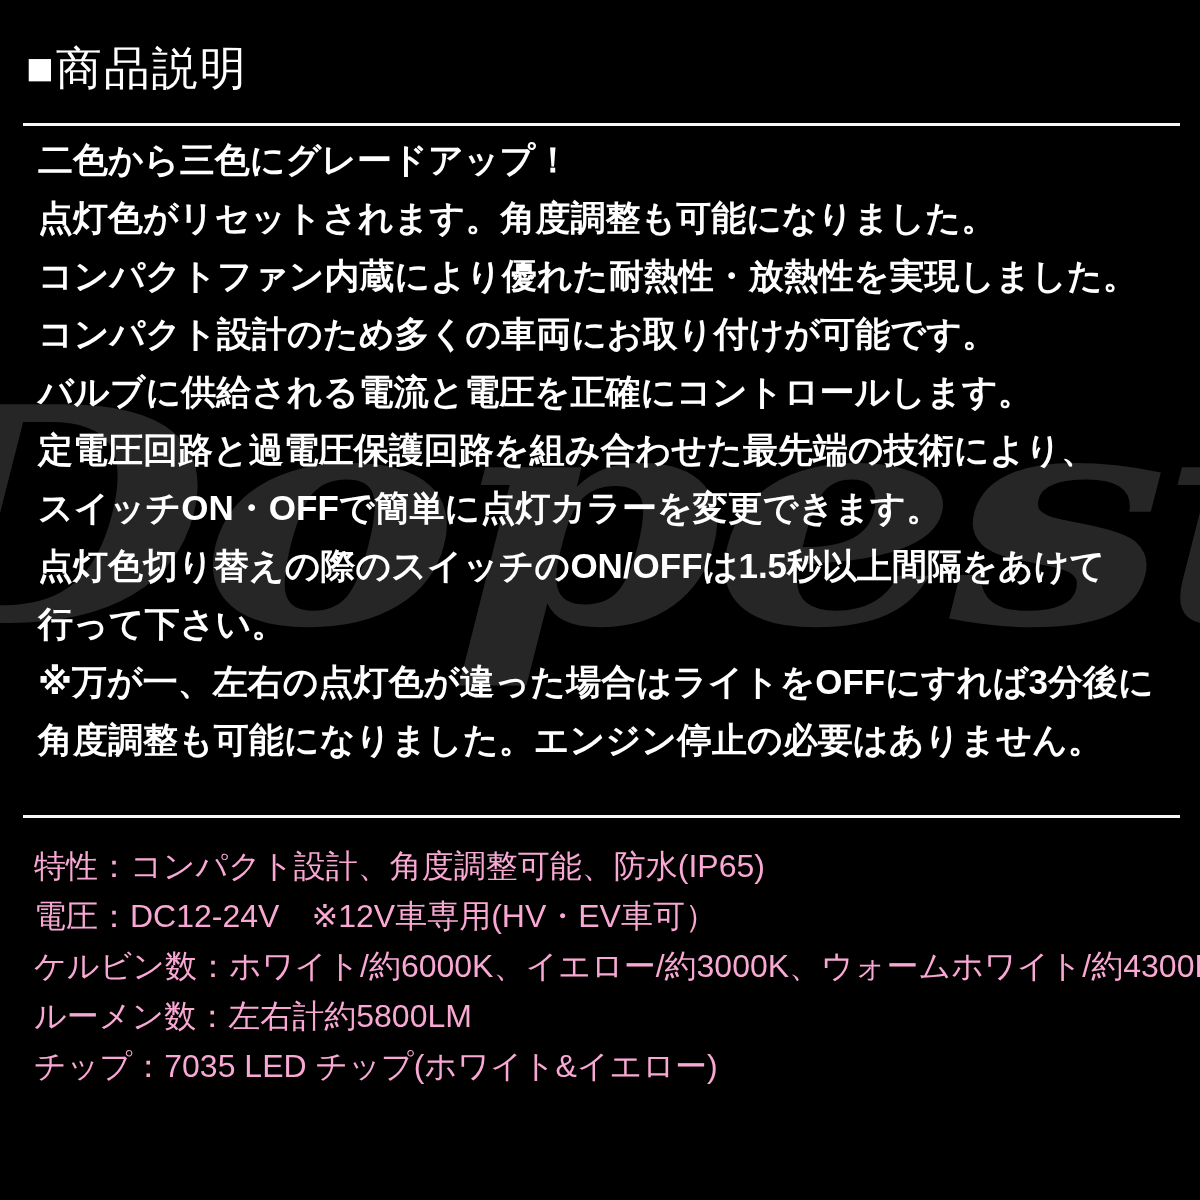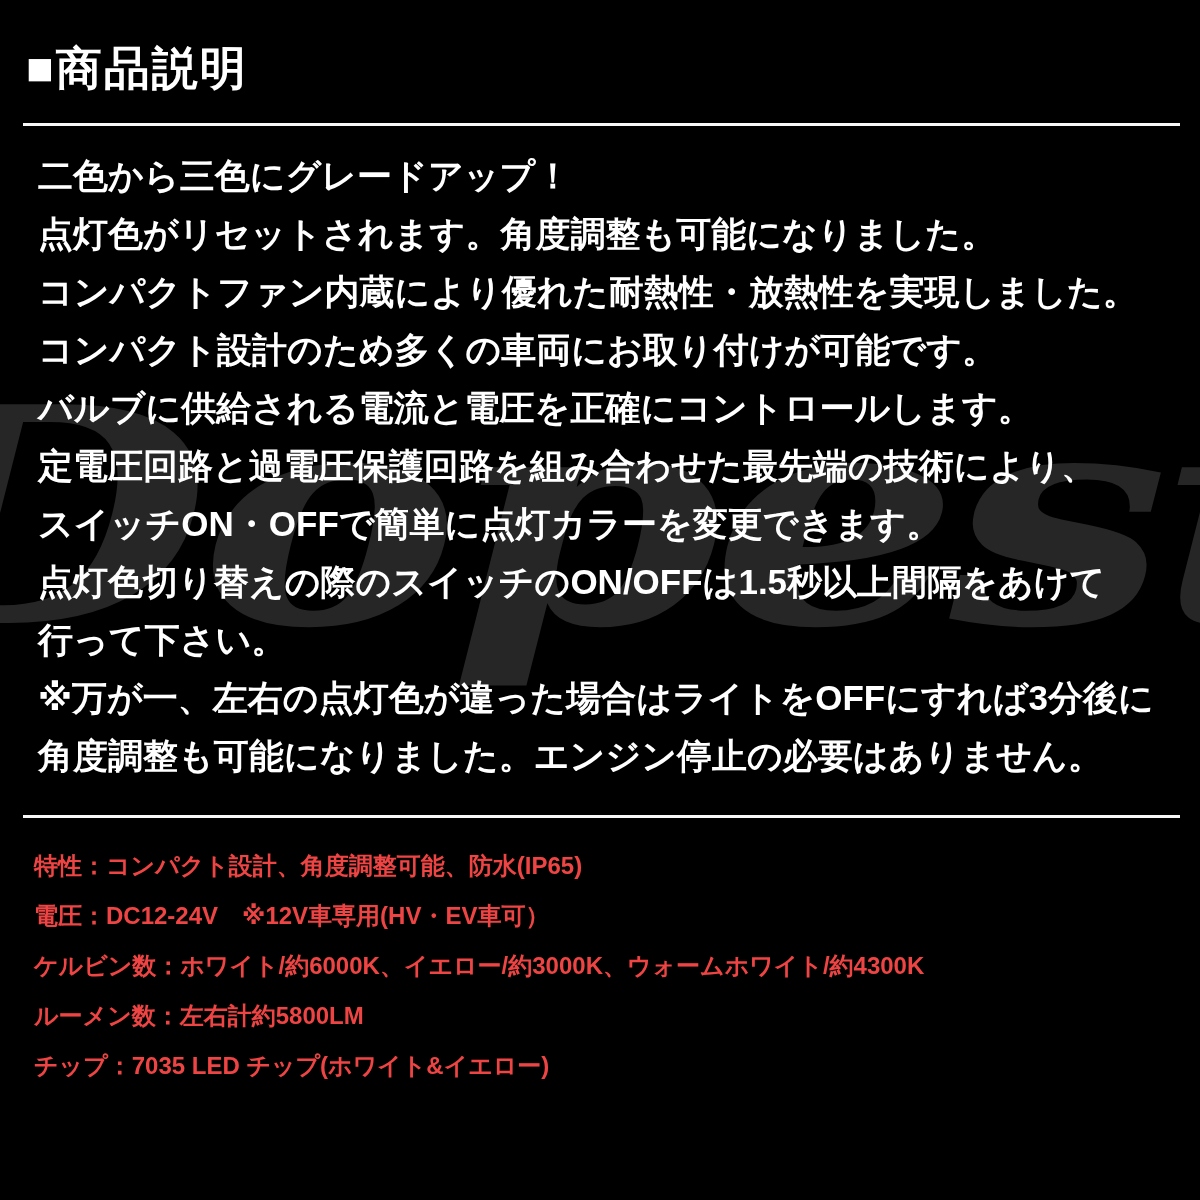--- a/index.html
+++ b/index.html
@@ -37,56 +37,56 @@
   }
   .content {
     position: relative;
     z-index: 2;
   }
   .section-title {
     position: absolute;
     top: 38px;
     left: 26px;
     font-size: 46px;
-    font-weight: 700;
+    font-weight: 400;
     color: #ffffff;
     letter-spacing: 2px;
     white-space: nowrap;
   }
   .divider {
     position: absolute;
     left: 23px;
     width: 1157px;
     height: 3px;
     background: #f8f8f8;
   }
   .divider-top { top: 123px; }
   .divider-bottom { top: 815px; }
   .description {
     position: absolute;
-    top: 147px;
+    top: 131px;
     left: 38px;
     width: 1155px;
     font-size: 35px;
     font-weight: 600;
     line-height: 58px;
     color: #ffffff;
   }
   .description .line {
     white-space: nowrap;
   }
   .specs {
     position: absolute;
     top: 841px;
     left: 34px;
     width: 1160px;
-    font-size: 24px;
-    font-weight: 700;
+    font-size: 32px;
+    font-weight: 400;
     line-height: 50px;
-    color: #ef4444;
+    color: #f9a8d4;
   }
   .specs .line {
     white-space: nowrap;
   }
 </style>
 </head>
 <body>
 
 <div class="page">
 

